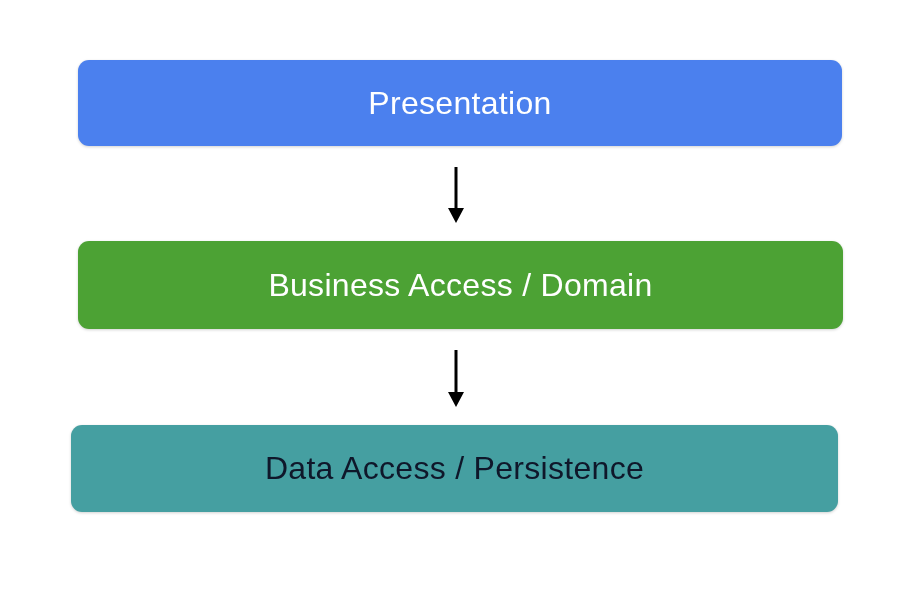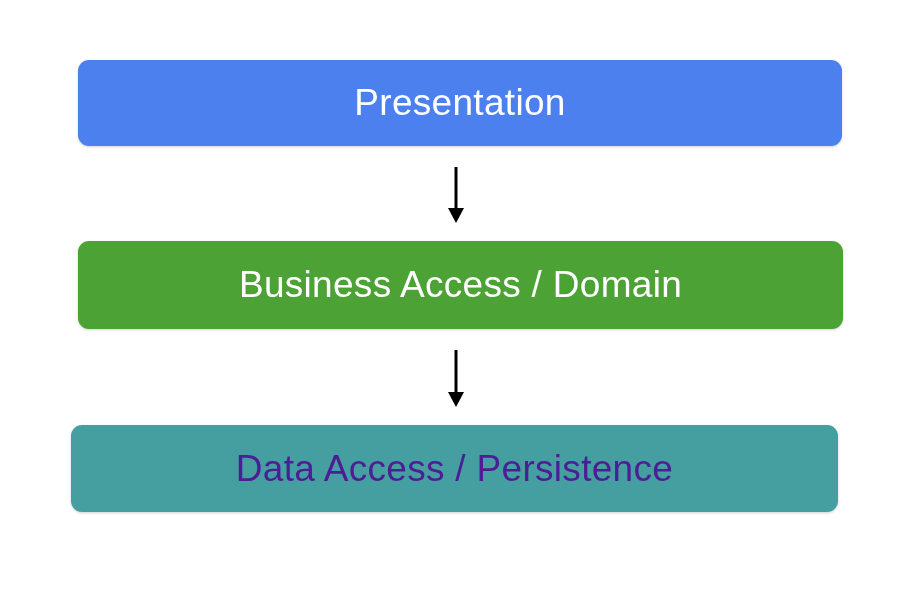--- a/index.html
+++ b/index.html
@@ -16,21 +16,21 @@
   .layer-box {
     position: absolute;
     border-radius: 11px;
     display: flex;
     align-items: center;
     justify-content: center;
     box-shadow: 0 1px 3px rgba(0,0,0,0.18);
     cursor: default;
   }
   .layer-label {
-    font-size: 37px;
+    font-size: 32px;
     font-weight: 400;
     letter-spacing: 0.3px;
     white-space: nowrap;
   }
   .box-0 { left: 78px;  top: 60px;  width: 764px; height: 86px; }
   .box-1 { left: 78px;  top: 241px; width: 765px; height: 88px; }
   .box-2 { left: 71px;  top: 425px; width: 767px; height: 87px; }
   .arrow {
     position: absolute;
     display: block;
@@ -54,17 +54,17 @@
 
   <div class="layer-box box-1" style="background: rgb(76, 162, 52); color: rgb(255, 255, 255);">
     <span class="layer-label">Business Access / Domain</span>
   </div>
 
   <svg class="arrow arrow-1" width="18" height="58" viewBox="0 0 18 58" style="color: rgb(0, 0, 0);">
     <line x1="9" y1="1" x2="9" y2="44" stroke="currentColor" stroke-width="3"></line>
     <polygon points="1,43 17,43 9,58" fill="currentColor"></polygon>
   </svg>
 
-  <div class="layer-box box-2" style="background: rgb(69, 159, 161); color: #4c1d95;">
+  <div class="layer-box box-2" style="background: rgb(69, 159, 161); color: #0f172a;">
     <span class="layer-label">Data Access / Persistence</span>
   </div>
 
 </div>
 
 </body></html>

